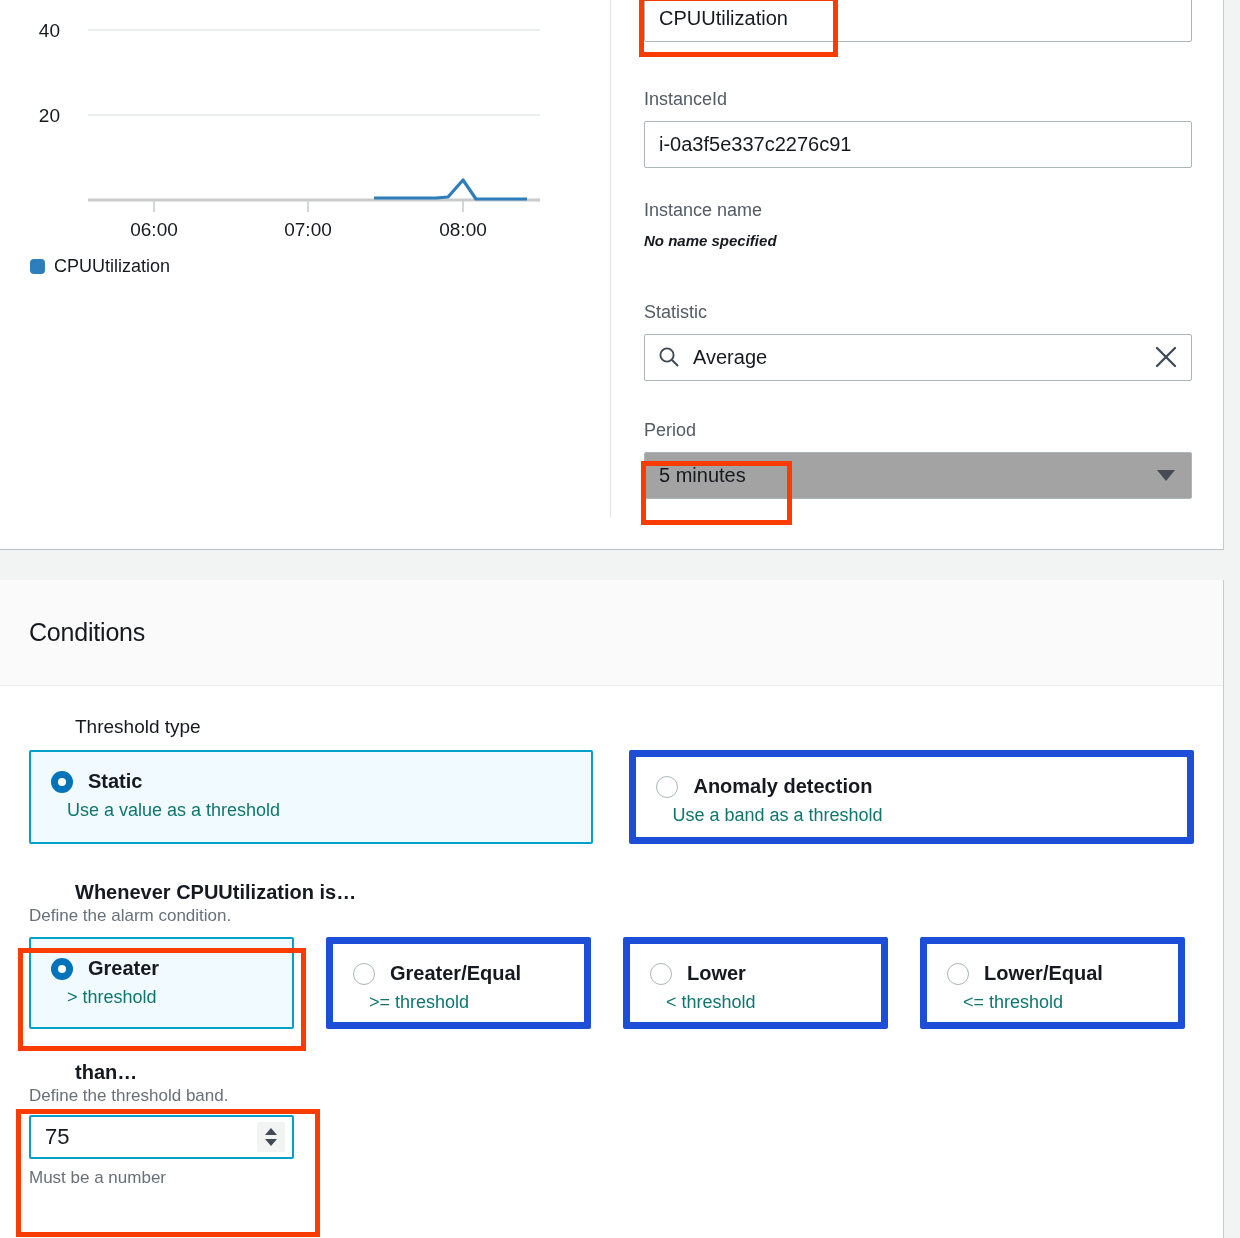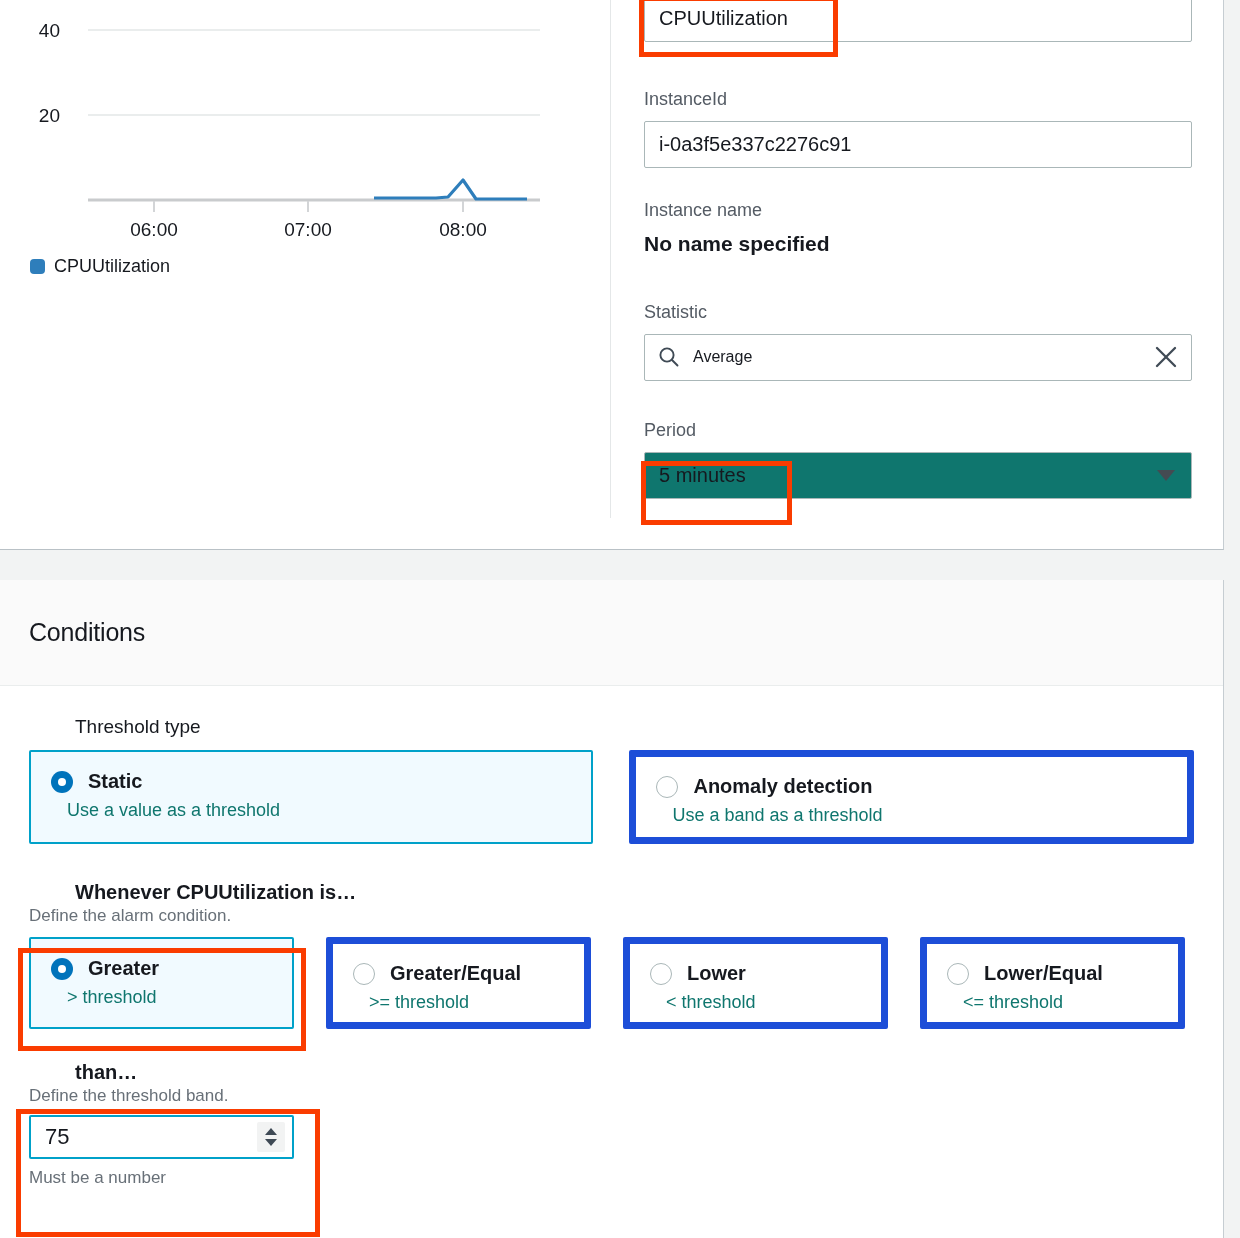--- a/index.html
+++ b/index.html
@@ -41,29 +41,29 @@
 
   
   .form-col { position: absolute; left: 644px; top: 0; width: 548px; }
   .field-label { font-size: 18px; color: #545b64; margin: 0 0 10px 0; line-height: 1.2; }
   .text-input {
     width: 548px; height: 47px; background: #fff;
     border: 1px solid #aab7b8; border-radius: 2px;
     display: flex; align-items: center; padding: 0 14px;
     font-size: 20px; color: #16191f;
   }
-  .static-value { font-size: 21px; color: #16191f; font-weight: bold; }
+  .static-value { font-size: 15px; color: #16191f; font-style: italic; font-weight: bold; }
   .search-input {
     width: 548px; height: 47px; background: #fff;
     border: 1px solid #aab7b8; border-radius: 2px;
     display: flex; align-items: center; padding: 0 12px; gap: 12px;
   }
-  .search-input .val { font-size: 16px; color: #16191f; flex: 1; }
+  .search-input .val { font-size: 20px; color: #16191f; flex: 1; }
   .select-input {
-    width: 548px; height: 47px; background: #0f766e;
+    width: 548px; height: 47px; background: #a3a3a3;
     border: 1px solid #aab7b8; border-radius: 2px;
     display: flex; align-items: center; justify-content: space-between;
     padding: 0 16px 0 14px; font-size: 20px; color: #16191f;
   }
   .caret { width: 0; height: 0; border-left: 9px solid transparent; border-right: 9px solid transparent; border-top: 11px solid #444b52; }
 
   
   .cond-panel {
     position: absolute; left: 0; top: 580px;
     width: 1224px; height: 670px;

